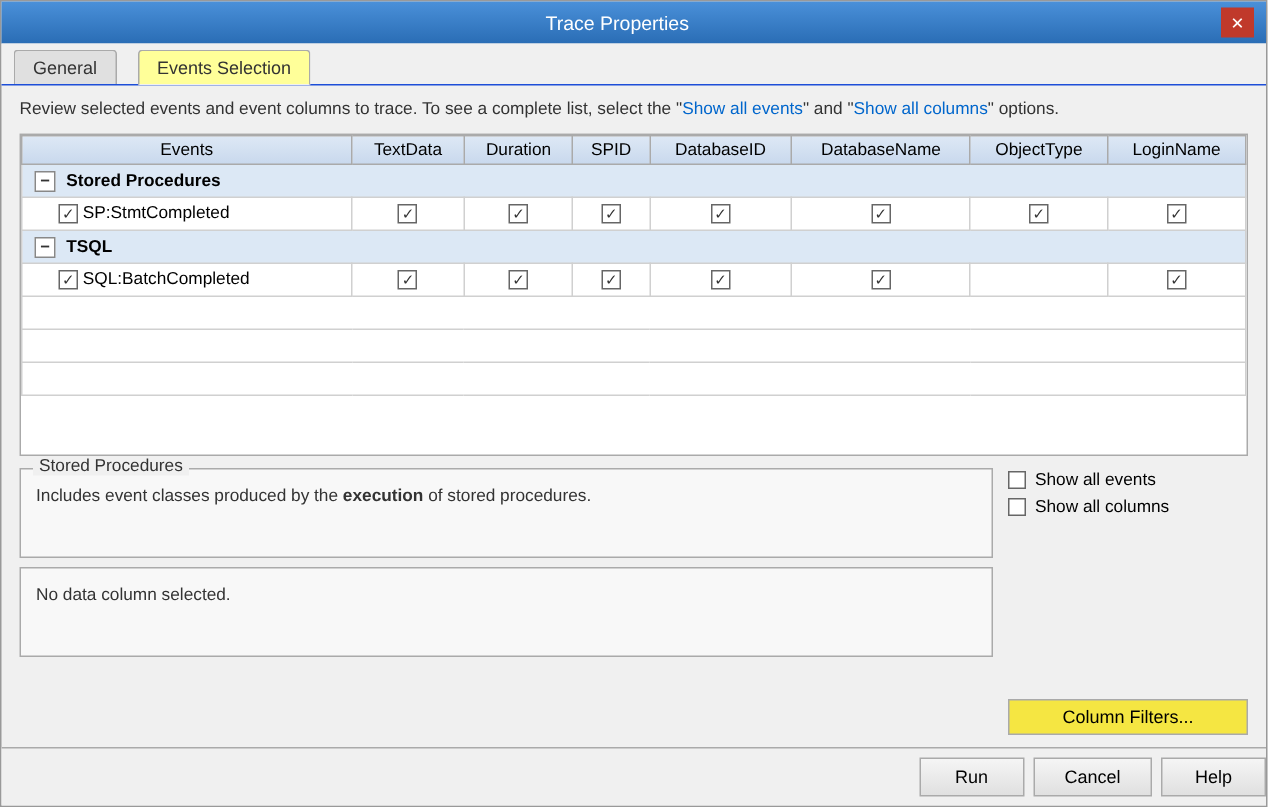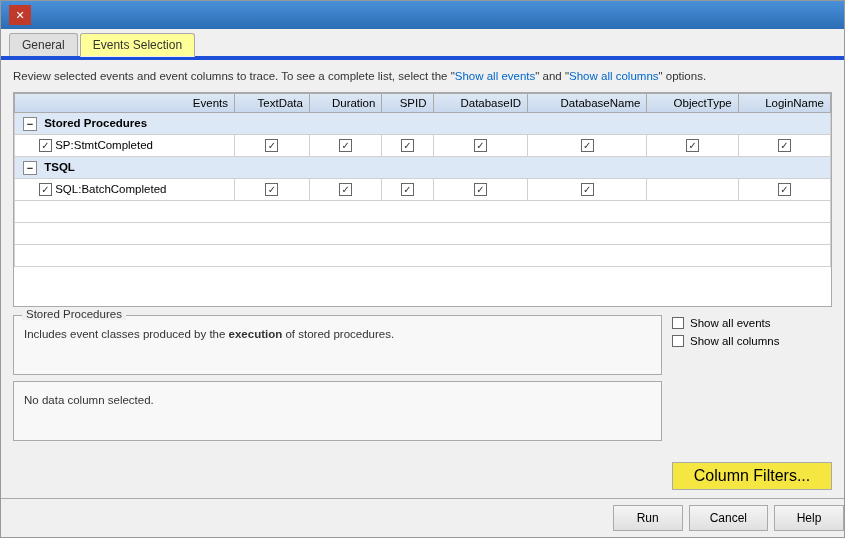--- a/index.html
+++ b/index.html
@@ -54,24 +54,24 @@
       justify-content: center;
       color: white;
       background: transparent;
     }
     .title-btn.close {
       background: #c0392b;
     }
 
     .tabs-bar {
       background: #f0f0f0;
-      border-bottom: 4px solid #1d4ed8;
+      border-bottom: 1px solid #1d4ed8;
       padding: 4px 8px 0 8px;
       display: flex;
-      gap: 2px;
+      gap: 14px;
       flex-shrink: 0;
     }
     .tab {
       padding: 4px 12px;
       border: 1px solid #aaa;
       border-bottom: none;
       background: #e0e0e0;
       cursor: pointer;
       font-size: 12px;
       border-radius: 3px 3px 0 0;
@@ -110,21 +110,21 @@
       width: 100%;
       border-collapse: collapse;
       font-size: 11.5px;
     }
     table.events-table thead tr {
       background: linear-gradient(to bottom, #dde8f5, #c8d8ed);
     }
     table.events-table thead th {
       border: 1px solid #aaa;
       padding: 3px 6px;
-      text-align: right;
+      text-align: center;
       font-weight: normal;
       white-space: nowrap;
     }
     table.events-table thead th:first-child {
       width: 220px;
     }
     table.events-table tbody tr {
       background: white;
     }
     table.events-table tbody tr.category-row {
@@ -231,21 +231,21 @@
       height: 12px;
       border: 1px solid #666;
       background: white;
       display: inline-block;
       flex-shrink: 0;
     }
     .btn-yellow {
       background: #f5e642;
       border: 1px solid #aaa;
       padding: 4px 10px;
-      font-size: 16px;
+      font-size: 12px;
       cursor: pointer;
       text-align: center;
       width: 100%;
     }
     .btn-normal {
       background: linear-gradient(to bottom, #f5f5f5, #e0e0e0);
       border: 1px solid #aaa;
       padding: 4px 10px;
       font-size: 12px;
       cursor: pointer;
@@ -271,20 +271,21 @@
       cursor: pointer;
       min-width: 70px;
     }
   </style>
 </head>
 <body>
 
 <div class="window">
 
   <div class="title-bar">
+    <span class="title-bar-text">Trace Properties</span>
     <div class="title-bar-controls">
       <button class="title-btn close">✕</button>
     </div>
   </div>
 
   <div class="tabs-bar">
     <div class="tab">General</div>
     <div class="tab active-highlight">Events Selection</div>
   </div>
 

